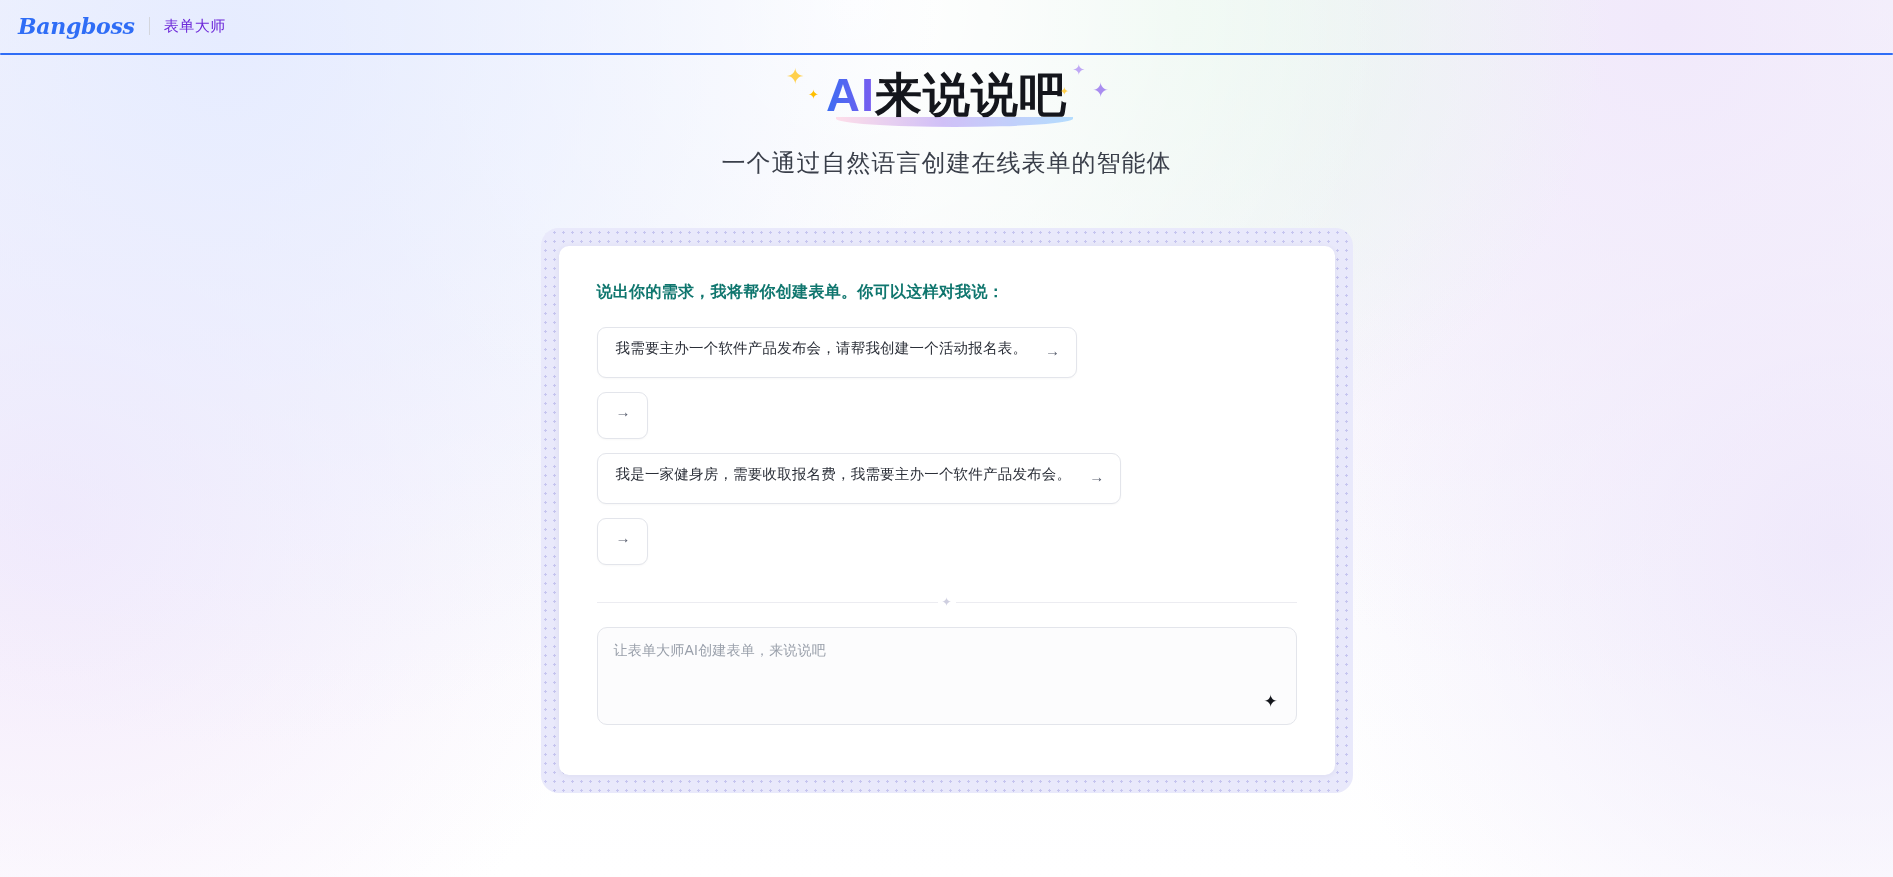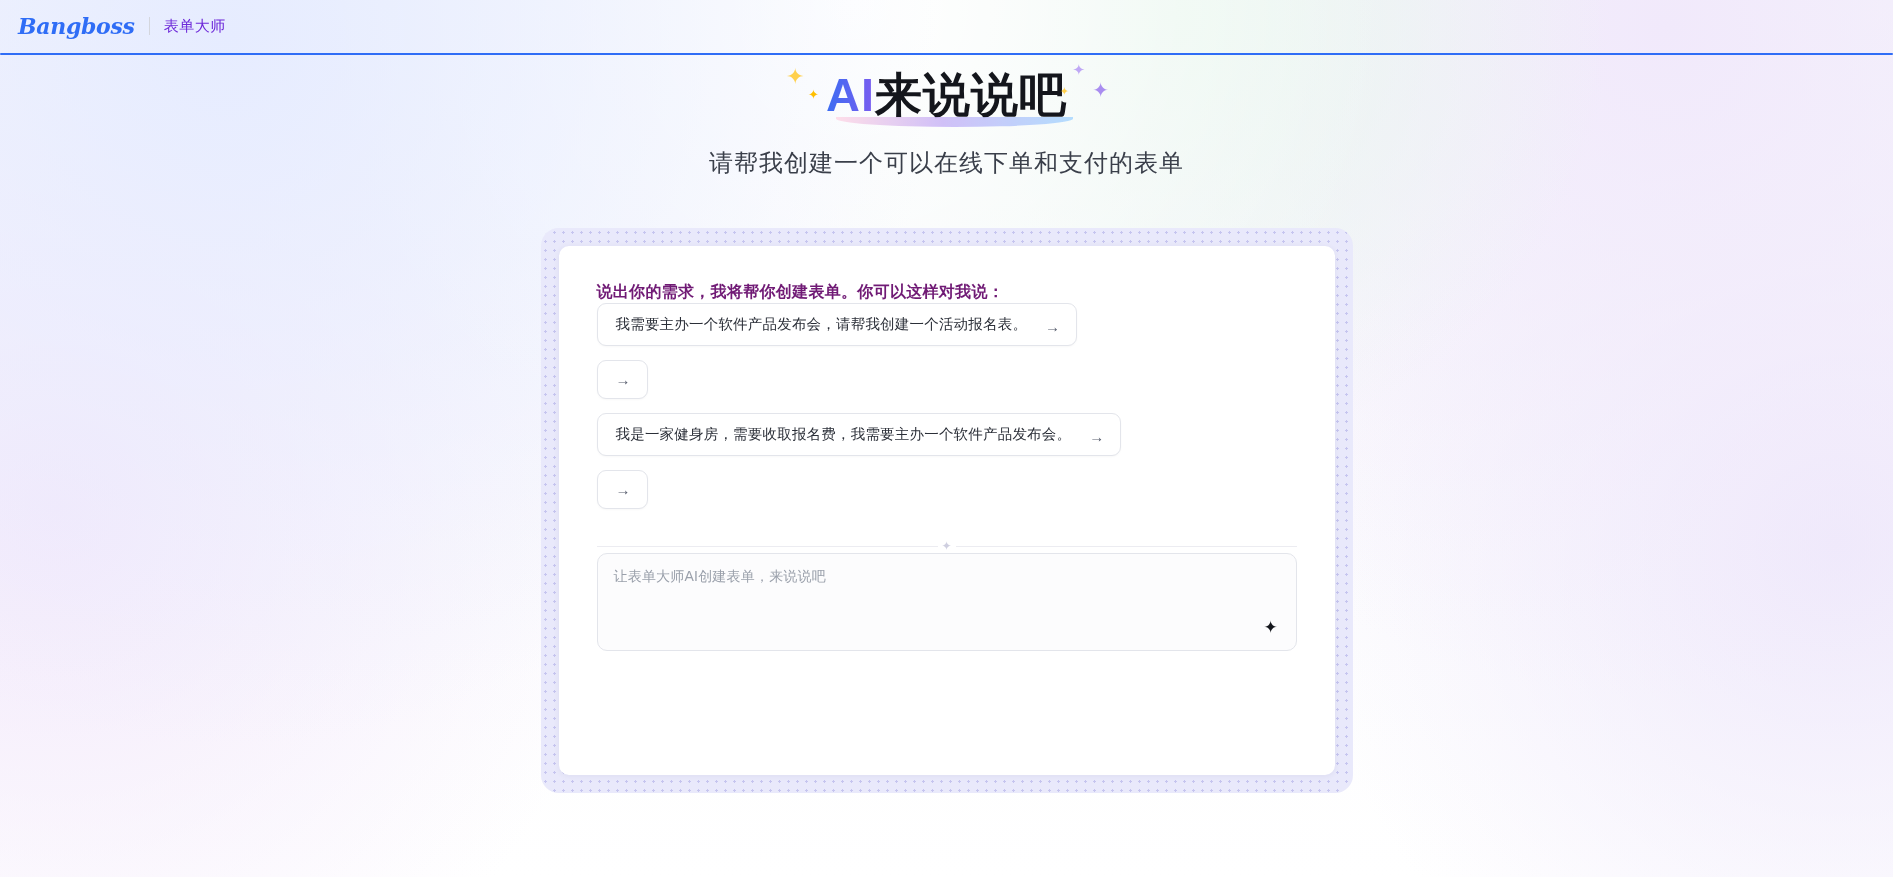--- a/index.html
+++ b/index.html
@@ -129,34 +129,35 @@
   .card-inner {
     width: 100%; height: 100%;
     background: #fff;
     border-radius: 10px;
     box-shadow: 0 1px 6px rgba(30, 30, 70, 0.06);
     padding: 36px 38px 0 38px;
   }
   .prompt-title {
     font-size: 16px;
     font-weight: bold;
-    color: #701a75;
+    color: #0f766e;
     letter-spacing: .3px;
+    margin-bottom: 24px;
   }
 
   .suggestions { display: flex; flex-direction: column; gap: 14px; }
   .sugg {
     display: inline-flex;
     align-items: flex-end;
     align-self: flex-start;
     gap: 18px;
     background: #fff;
     border: 1px solid #e3e5eb;
     border-radius: 9px;
-    padding: 11px 16px 11px 18px;
+    padding: 11px 16px 19px 18px;
     font-size: 14.5px;
     color: #2b2f38;
     letter-spacing: .2px;
     cursor: pointer;
     box-shadow: 0 1px 2px rgba(20,22,30,.03);
   }
   .arrow {
     color: #5a6070;
     font-size: 15px;
     line-height: 1;
@@ -181,20 +182,21 @@
     background: #fff;
     text-align: center;
     color: #cfcfe0;
     font-size: 12px;
     line-height: 14px;
   }
 
   
   .composer {
     position: relative;
+    margin-top: 18px;
     height: 98px;
     border: 1px solid #e3e5eb;
     border-radius: 10px;
     background: #fcfcfd;
     padding: 14px 16px;
   }
   .composer-placeholder {
     font-size: 14px;
     color: #9aa0ab;
     letter-spacing: .2px;
@@ -227,21 +229,21 @@
     <span class="spark s1">✦</span>
     <span class="spark s2">✦</span>
     <span class="spark s3">✦</span>
     <span class="spark s4">✦</span>
     <span class="spark s5">✦</span>
     <div class="hero-title">
       <span class="ai">AI</span><span class="rest">来说说吧</span>
     </div>
     <div class="hero-underline"></div>
   </div>
-  <div class="hero-sub">请帮我创建一个可以在线下单和支付的表单</div>
+  <div class="hero-sub">一个通过自然语言创建在线表单的智能体</div>
 </div>
 
 <div class="card-outer">
   <div class="card-inner">
 
     <div class="prompt-title">说出你的需求，我将帮你创建表单。你可以这样对我说：</div>
 
     <div class="suggestions">
       <div class="sugg">
         <span>我需要主办一个软件产品发布会，请帮我创建一个活动报名表。</span>

